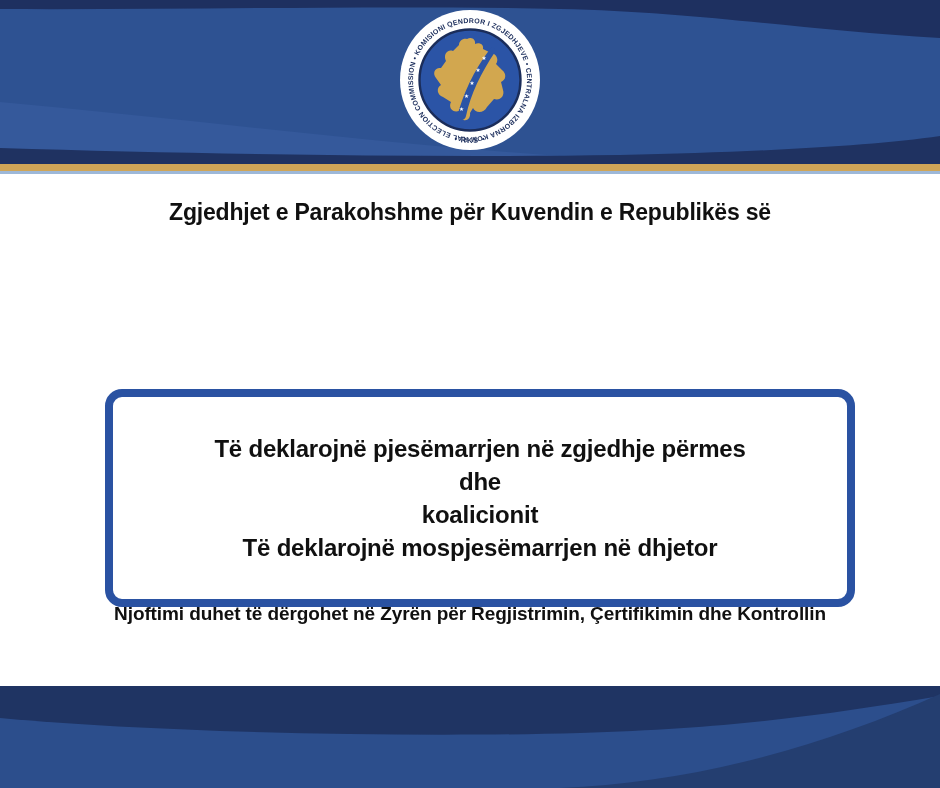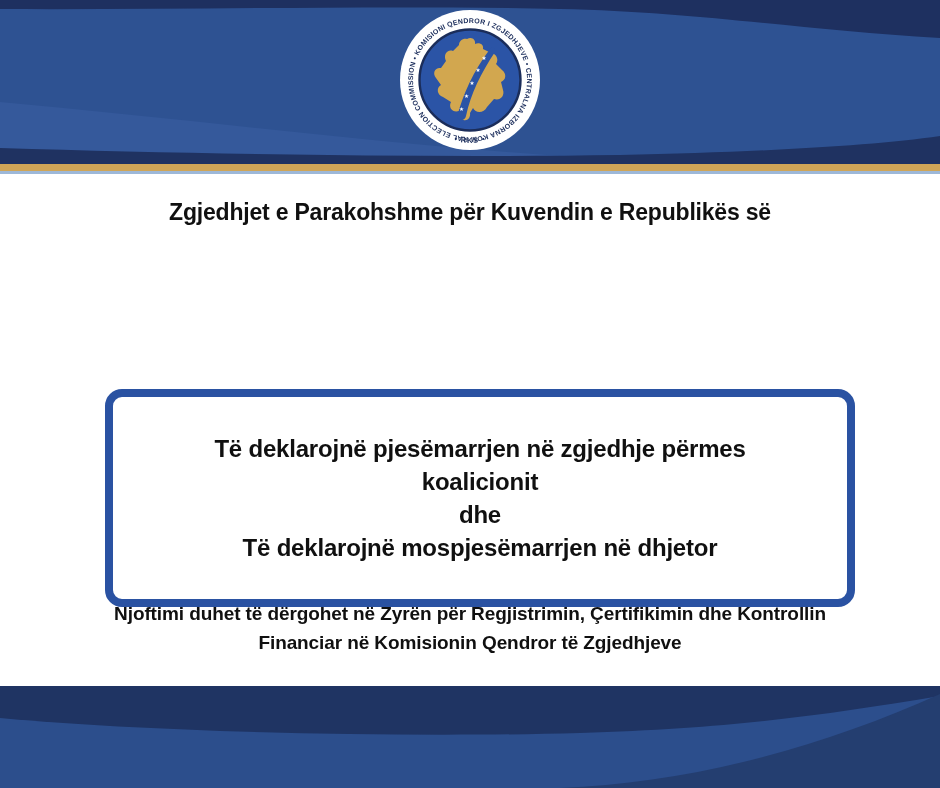--- a/index.html
+++ b/index.html
@@ -77,28 +77,27 @@
     </svg>
   </div>
 
   <div class="textline title-block">
     <div>Zgjedhjet e Parakohshme për Kuvendin e Republikës së</div>
   </div>
 
 
   <div class="decl-box">
     <div class="decl-text">Të deklarojnë pjesëmarrjen në zgjedhje përmes</div>
+    <div class="decl-text">dhe</div>
     <div class="decl-text">koalicionit</div>
-    <div class="decl-text">dhe</div>
     <div class="decl-text">Të deklarojnë mospjesëmarrjen në dhjetor</div>
   </div>
 
   <div class="textline notice-block">
     <div class="nline">Njoftimi duhet të dërgohet në Zyrën për Regjistrimin, Çertifikimin dhe Kontrollin</div>
-    <div class="nline">Financiar në Komisionin Qendror të Zgjedhjeve</div>
   </div>
 
   <svg class="banner banner-bottom" viewBox="0 0 940 102" preserveAspectRatio="none">
     <rect x="0" y="0" width="940" height="102" fill="#2c4e8c"></rect>
     <path d="M0,0 L940,0 L940,10 C830,28 740,42 580,47 C400,52 150,46 0,32 Z" fill="#1f3463"></path>
     <path d="M560,102 C690,97 820,62 940,8 L940,102 Z" fill="#243e70"></path>
   </svg>
 
 </div>
 

